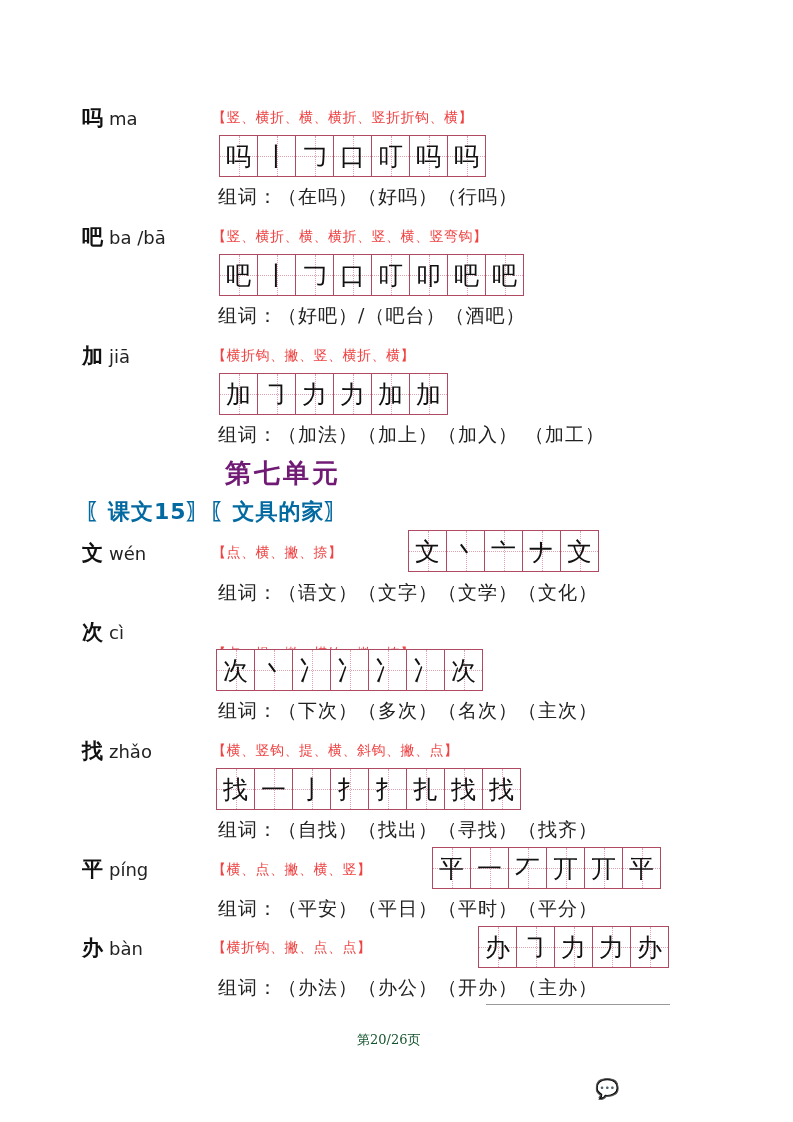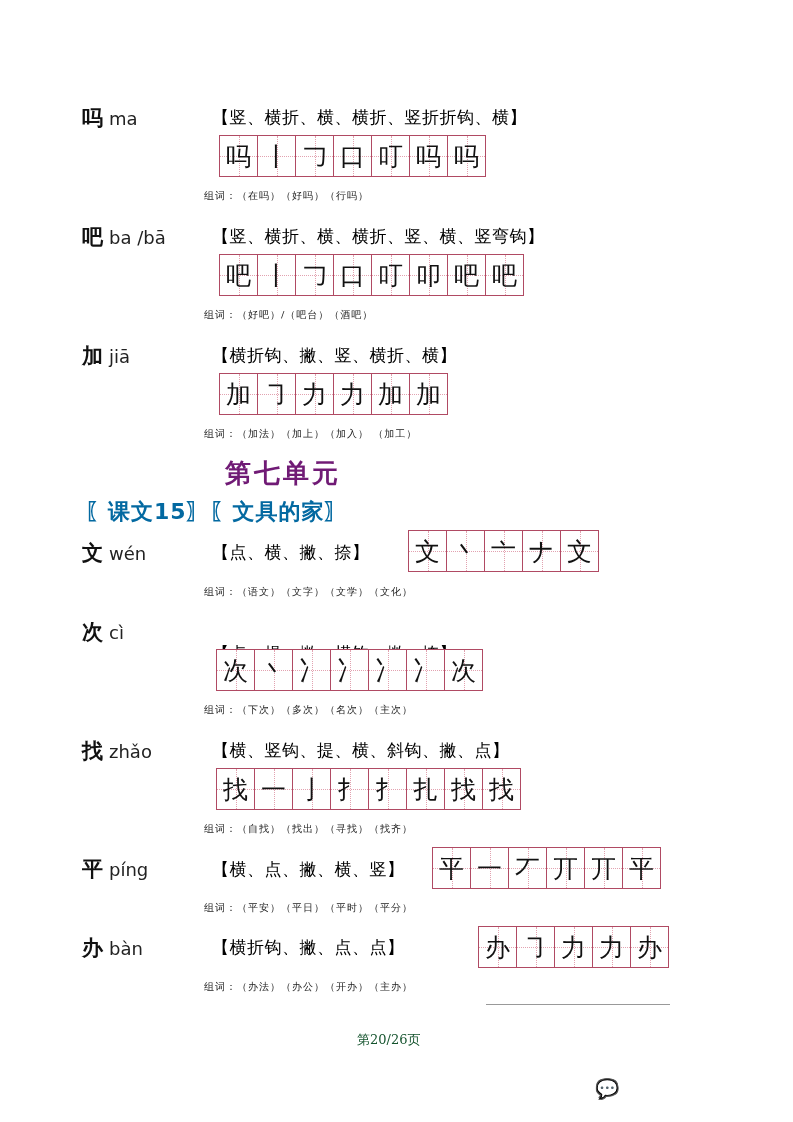--- a/index.html
+++ b/index.html
@@ -20,32 +20,32 @@
     font-weight: normal;
     font-size: 18px;
     margin-left: 6px;
     color: #222;
     text-align: center;
   }
 
   .strokes {
     position: absolute;
     font-family: "DejaVu Serif", "Liberation Serif", serif;
-    font-size: 17px;
+    font-size: 14px;
     line-height: 20px;
-    color: #000000;
+    color: #ef4444;
     white-space: nowrap;
     letter-spacing: 0.5px;
   }
 
   .words {
     position: absolute;
-    left: 204px;
+    left: 218px;
     font-family: "DejaVu Serif", "Liberation Serif", serif;
-    font-size: 10px;
+    font-size: 19px;
     line-height: 20px;
     color: #222;
     white-space: nowrap;
     letter-spacing: 1px;
   }
 
   .grid {
     position: absolute;
     display: flex;
     border-top: 1.5px solid #b04a63;

